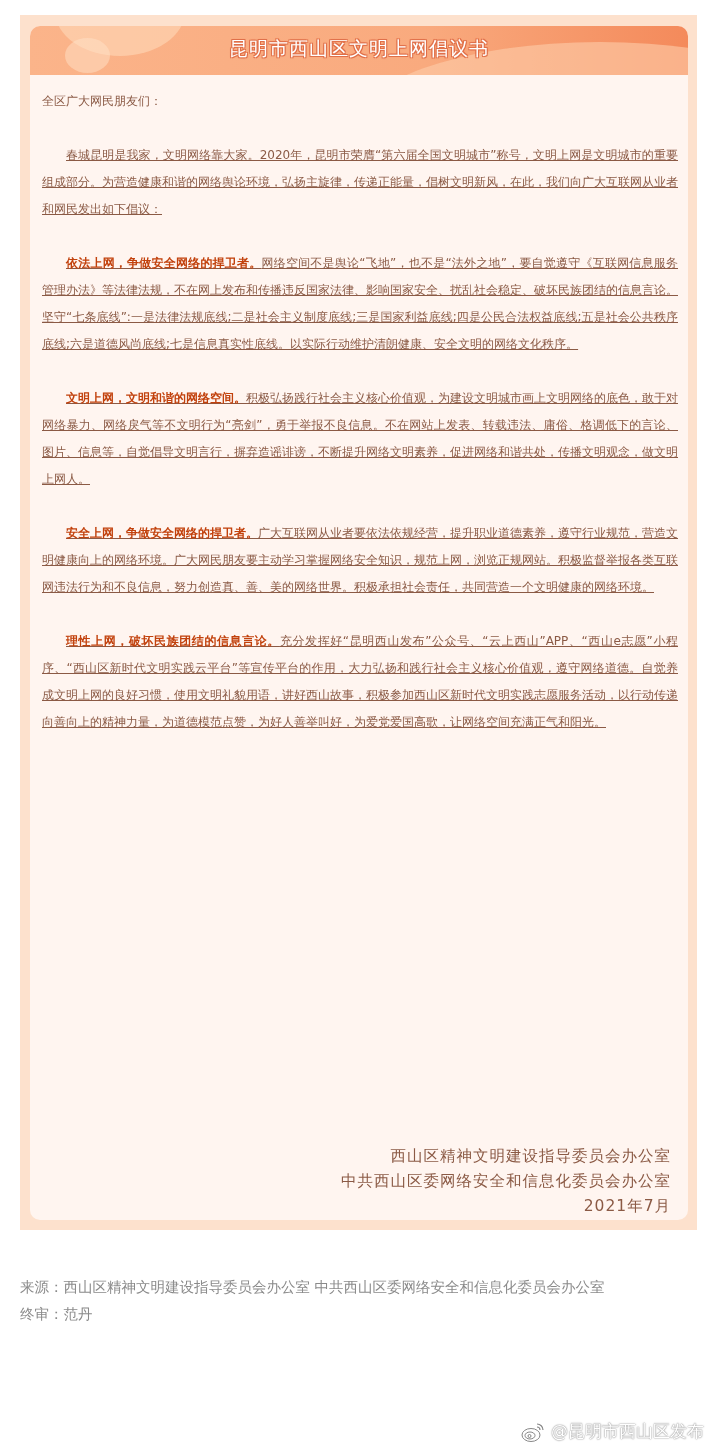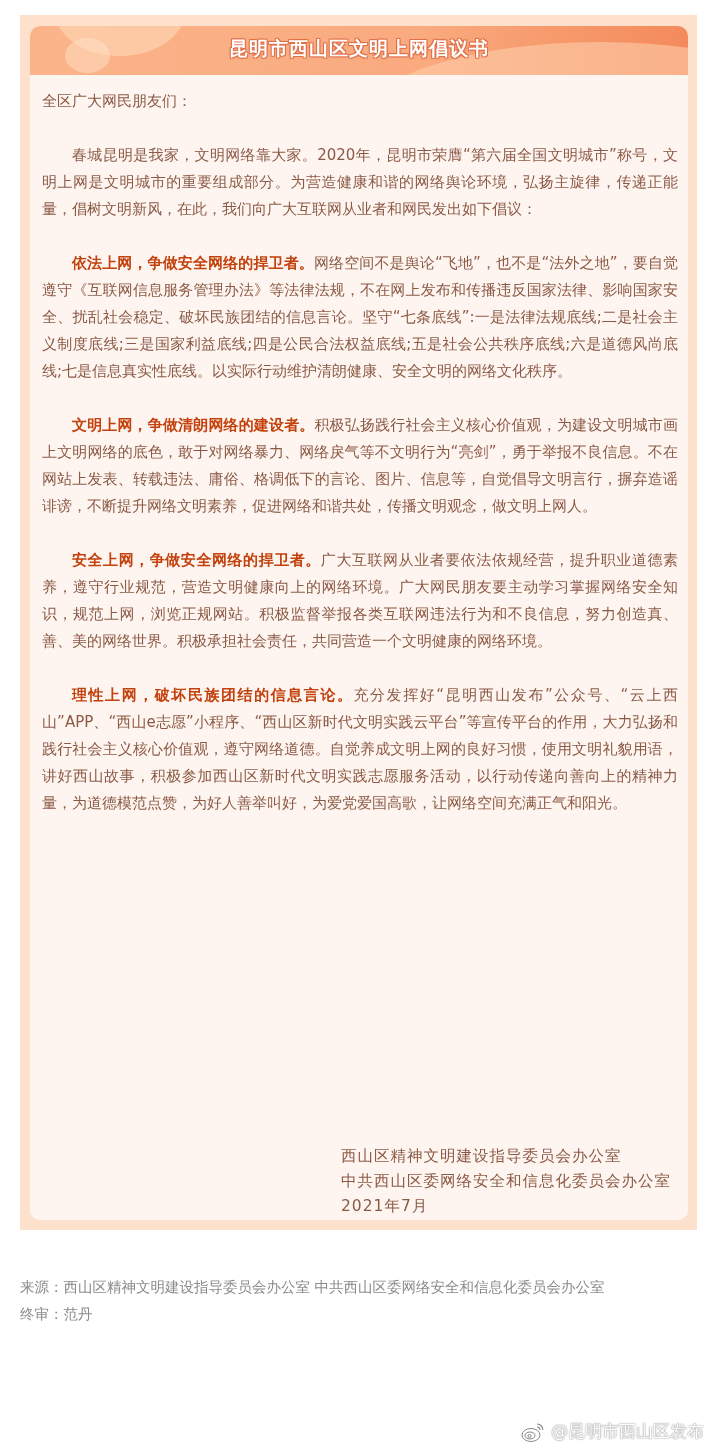--- a/index.html
+++ b/index.html
@@ -27,34 +27,34 @@
     .banner .blob2 {
       position: absolute; left: 35px; top: 12px; width: 45px; height: 35px;
       border-radius: 50%; background: rgba(255, 225, 200, 0.5);
     }
     .banner .blob3 {
       position: absolute; left: 320px; top: 16px; width: 500px; height: 180px;
       border-radius: 50%; background: rgba(253, 205, 170, 0.6);
     }
     .banner-title {
       position: absolute; left: 0; right: 0; top: 10px; text-align: center;
-      color: #ffffff; font-size: 19px; font-weight: bold; letter-spacing: 1px;
+      color: #ffffff; font-size: 19px; font-weight: normal; letter-spacing: 1px;
       text-shadow: 0 0 2px #e0704a, 1px 1px 0 #e0704a, -1px -1px 0 #e0704a,
                    1px -1px 0 #e0704a, -1px 1px 0 #e0704a;
     }
     .content {
       position: absolute; left: 12px; top: 62px; width: 636px;
-      color: #8b5a45; font-size: 15px; line-height: 27px;
+      color: #8b5a45; font-size: 12px; line-height: 27px;
       text-align: justify;
     }
     .content p { margin: 0 0 27px 0; }
-    .content p.indent { text-indent: 2em; }
+    .content p.indent { text-indent: 2em; text-decoration: underline; }
     .content b { color: #c2410c; font-weight: bold; }
     .signature {
-      position: absolute; right: 17px; top: 1118px; text-align: left;
+      position: absolute; right: 17px; top: 1118px; text-align: right;
       color: #8b5a45; font-size: 15.5px; line-height: 25px; letter-spacing: 1px;
     }
     .credits {
       position: absolute; left: 20px; top: 1266px; color: #8a8a8a;
       font-size: 14.5px; line-height: 27px; margin-top: 8px;
     }
     .credits div { white-space: nowrap; }
     .watermark {
       position: absolute; right: 12px; top: 1420px; color: #ffffff;
       font-size: 17px; display: flex; align-items: center; gap: 4px;
@@ -71,21 +71,21 @@
       <div class="blob1"></div>
       <div class="blob2"></div>
       <div class="blob3"></div>
       <div class="banner-title">昆明市西山区文明上网倡议书</div>
     </div>
 
     <div class="content">
       <p>全区广大网民朋友们：</p>
       <p class="indent"><b></b><span>春城昆明是我家，文明网络靠大家。2020年，昆明市荣膺“第六届全国文明城市”称号，文明上网是文明城市的重要组成部分。为营造健康和谐的网络舆论环境，弘扬主旋律，传递正能量，倡树文明新风，在此，我们向广大互联网从业者和网民发出如下倡议：</span></p>
       <p class="indent"><b>依法上网，争做安全网络的捍卫者。</b><span>网络空间不是舆论“飞地”，也不是“法外之地”，要自觉遵守《互联网信息服务管理办法》等法律法规，不在网上发布和传播违反国家法律、影响国家安全、扰乱社会稳定、破坏民族团结的信息言论。坚守“七条底线”:一是法律法规底线;二是社会主义制度底线;三是国家利益底线;四是公民合法权益底线;五是社会公共秩序底线;六是道德风尚底线;七是信息真实性底线。以实际行动维护清朗健康、安全文明的网络文化秩序。</span></p>
-      <p class="indent"><b>文明上网，争做清朗网络的建设者。</b><span>积极弘扬践行社会主义核心价值观，为建设文明城市画上文明网络的底色，敢于对网络暴力、网络戾气等不文明行为“亮剑”，勇于举报不良信息。不在网站上发表、转载违法、庸俗、格调低下的言论、图片、信息等，自觉倡导文明言行，摒弃造谣诽谤，不断提升网络文明素养，促进网络和谐共处，传播文明观念，做文明上网人。</span></p>
+      <p class="indent"><b>文明上网，文明和谐的网络空间。</b><span>积极弘扬践行社会主义核心价值观，为建设文明城市画上文明网络的底色，敢于对网络暴力、网络戾气等不文明行为“亮剑”，勇于举报不良信息。不在网站上发表、转载违法、庸俗、格调低下的言论、图片、信息等，自觉倡导文明言行，摒弃造谣诽谤，不断提升网络文明素养，促进网络和谐共处，传播文明观念，做文明上网人。</span></p>
       <p class="indent"><b>安全上网，争做安全网络的捍卫者。</b><span>广大互联网从业者要依法依规经营，提升职业道德素养，遵守行业规范，营造文明健康向上的网络环境。广大网民朋友要主动学习掌握网络安全知识，规范上网，浏览正规网站。积极监督举报各类互联网违法行为和不良信息，努力创造真、善、美的网络世界。积极承担社会责任，共同营造一个文明健康的网络环境。</span></p>
       <p class="indent"><b>理性上网，破坏民族团结的信息言论。</b><span>充分发挥好“昆明西山发布”公众号、“云上西山”APP、“西山e志愿”小程序、“西山区新时代文明实践云平台”等宣传平台的作用，大力弘扬和践行社会主义核心价值观，遵守网络道德。自觉养成文明上网的良好习惯，使用文明礼貌用语，讲好西山故事，积极参加西山区新时代文明实践志愿服务活动，以行动传递向善向上的精神力量，为道德模范点赞，为好人善举叫好，为爱党爱国高歌，让网络空间充满正气和阳光。</span></p>
     </div>
 
     <div class="signature">
       <div>西山区精神文明建设指导委员会办公室</div>
       <div>中共西山区委网络安全和信息化委员会办公室</div>
       <div>2021年7月</div>
     </div>
   </div>

